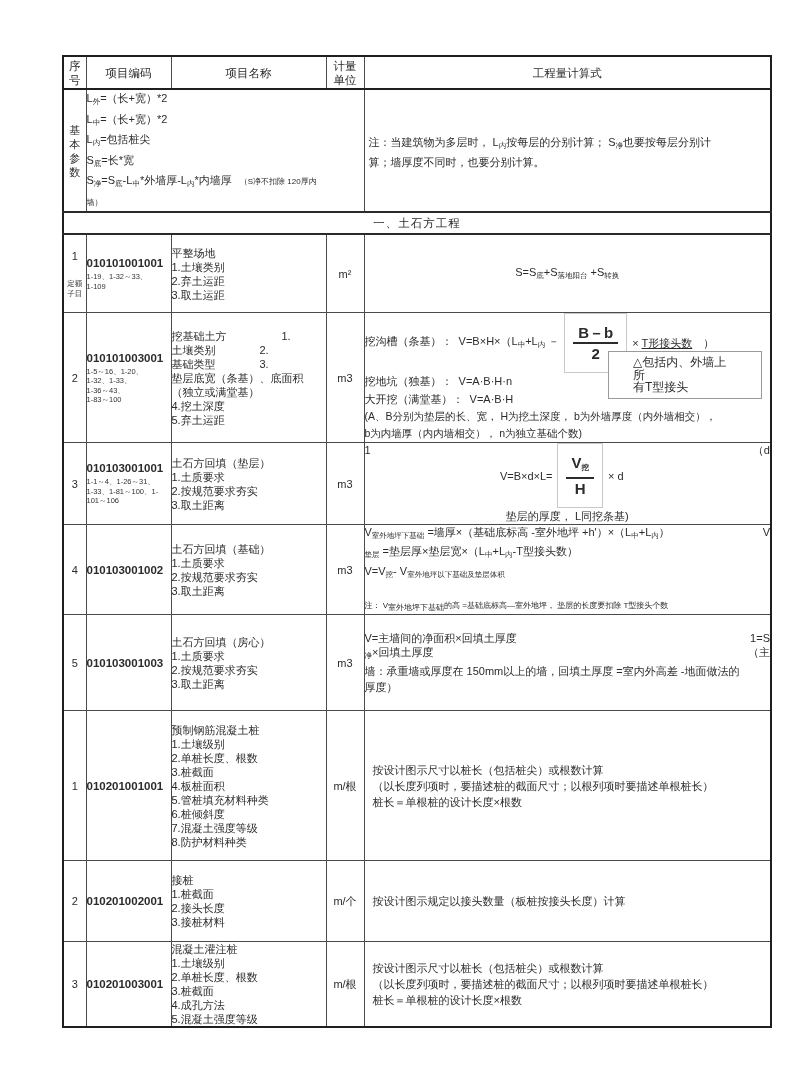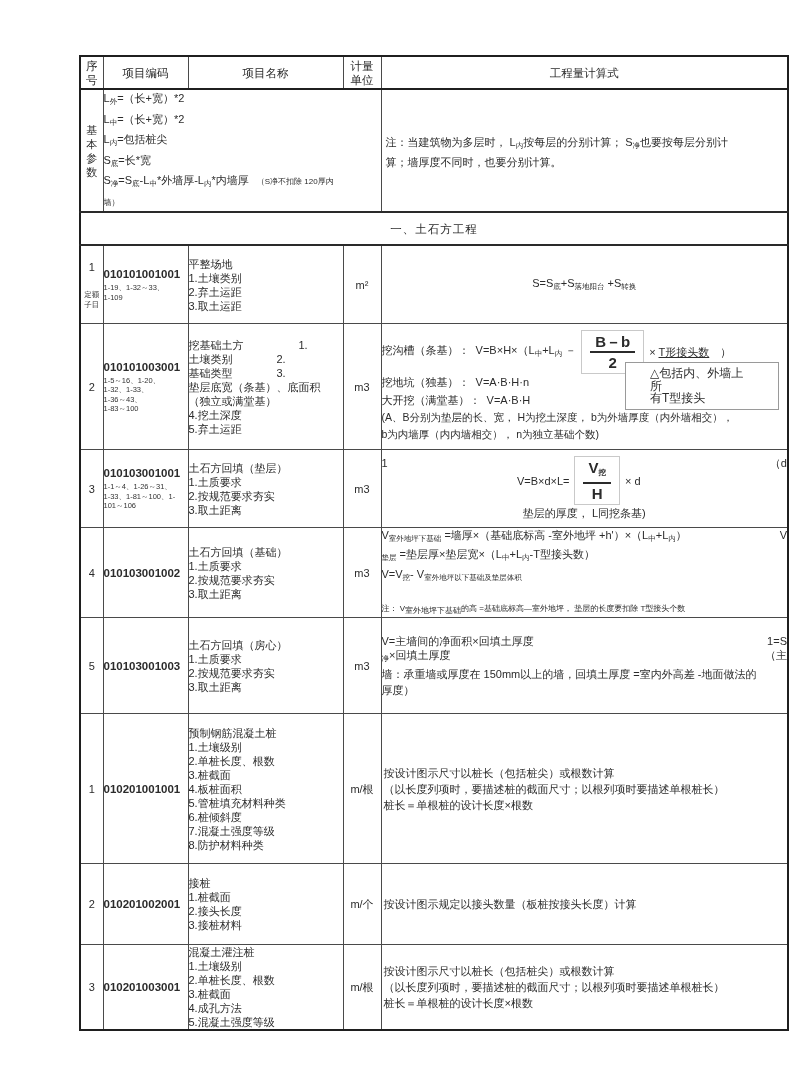--- a/index.html
+++ b/index.html
@@ -2,31 +2,31 @@
 <html><head>
 <meta charset="utf-8">
 <style>
   html,body{margin:0;padding:0;background:#e9e9e9;}
   .page{
     position:relative;width:810px;height:1080px;background:#ffffff;
     font-family:"Liberation Sans","DejaVu Sans",sans-serif;color:#2b2b2b;
     overflow:hidden;margin:0 auto;
   }
   table.qtable{
-    position:absolute;left:79px;top:55px;width:708px;
+    position:absolute;left:62px;top:55px;width:708px;
     border-collapse:collapse;table-layout:fixed;
     border:2px solid #1f1f1f;
   }
   table.qtable td{
     border:1px solid #4a4a4a;padding:0;vertical-align:middle;
     font-size:11px;line-height:14px;overflow:hidden;
   }
   tr.h-header{height:33px}
   tr.h-basic{height:105px}
-  tr.h-sec{height:33px}
+  tr.h-sec{height:22px}
   tr.h-r1{height:66px}
   tr.h-r2{height:126px}
   tr.h-r3{height:78px}
   tr.h-r4{height:80px}
   tr.h-r5{height:96px}
   tr.h-p1{height:150px}
   tr.h-p2{height:81px}
   tr.h-p3{height:80px}
 
   tr.h-header td{border-bottom:2px solid #1f1f1f;text-align:center;font-size:11.5px;white-space:pre-line}
@@ -51,34 +51,34 @@
   .sm{font-size:8px}
   .ul{text-decoration:underline}
 
   .fline{line-height:16px;white-space:pre-wrap}
   .center{text-align:center}
   .flexline{display:flex;align-items:center;white-space:pre}
   .betw{display:flex;justify-content:space-between;white-space:pre}
 
   .frac{
     display:inline-flex;flex-direction:column;align-items:center;
-    border:1px solid #c9c9c9;background:#fff;padding:2px 8px;margin:0 5px;
+    border:1px solid #c9c9c9;background:#fff;padding:10px 8px;margin:0 5px;
   }
   .ftop{font-weight:bold;font-size:15px;line-height:17px;border-bottom:2px solid #2b2b2b;padding:0 5px 1px 5px;white-space:pre}
   .fbot{font-weight:bold;font-size:15px;line-height:17px;padding-top:1px}
 
   .callout{
     position:absolute;right:8px;top:38px;width:104px;
     border:1px solid #9a9a9a;background:#fff;
     font-size:12px;line-height:12.5px;padding:4px 24px;white-space:pre-line;
   }
   .r2cell .fline{margin-bottom:2px}
   .defs{font-size:10.5px;line-height:14.5px}
   .notesmall{font-size:8px;line-height:12px;margin-top:17px}
-  .plist{white-space:pre-line;line-height:16px;padding-left:2px}
+  .plist{white-space:pre-line;line-height:16px;padding-left:8px}
 </style>
 </head>
 <body>
 
 <div class="page">
   <table class="qtable">
     <colgroup>
       <col style="width:23px">
         <col style="width:85px">
         <col style="width:155px">

